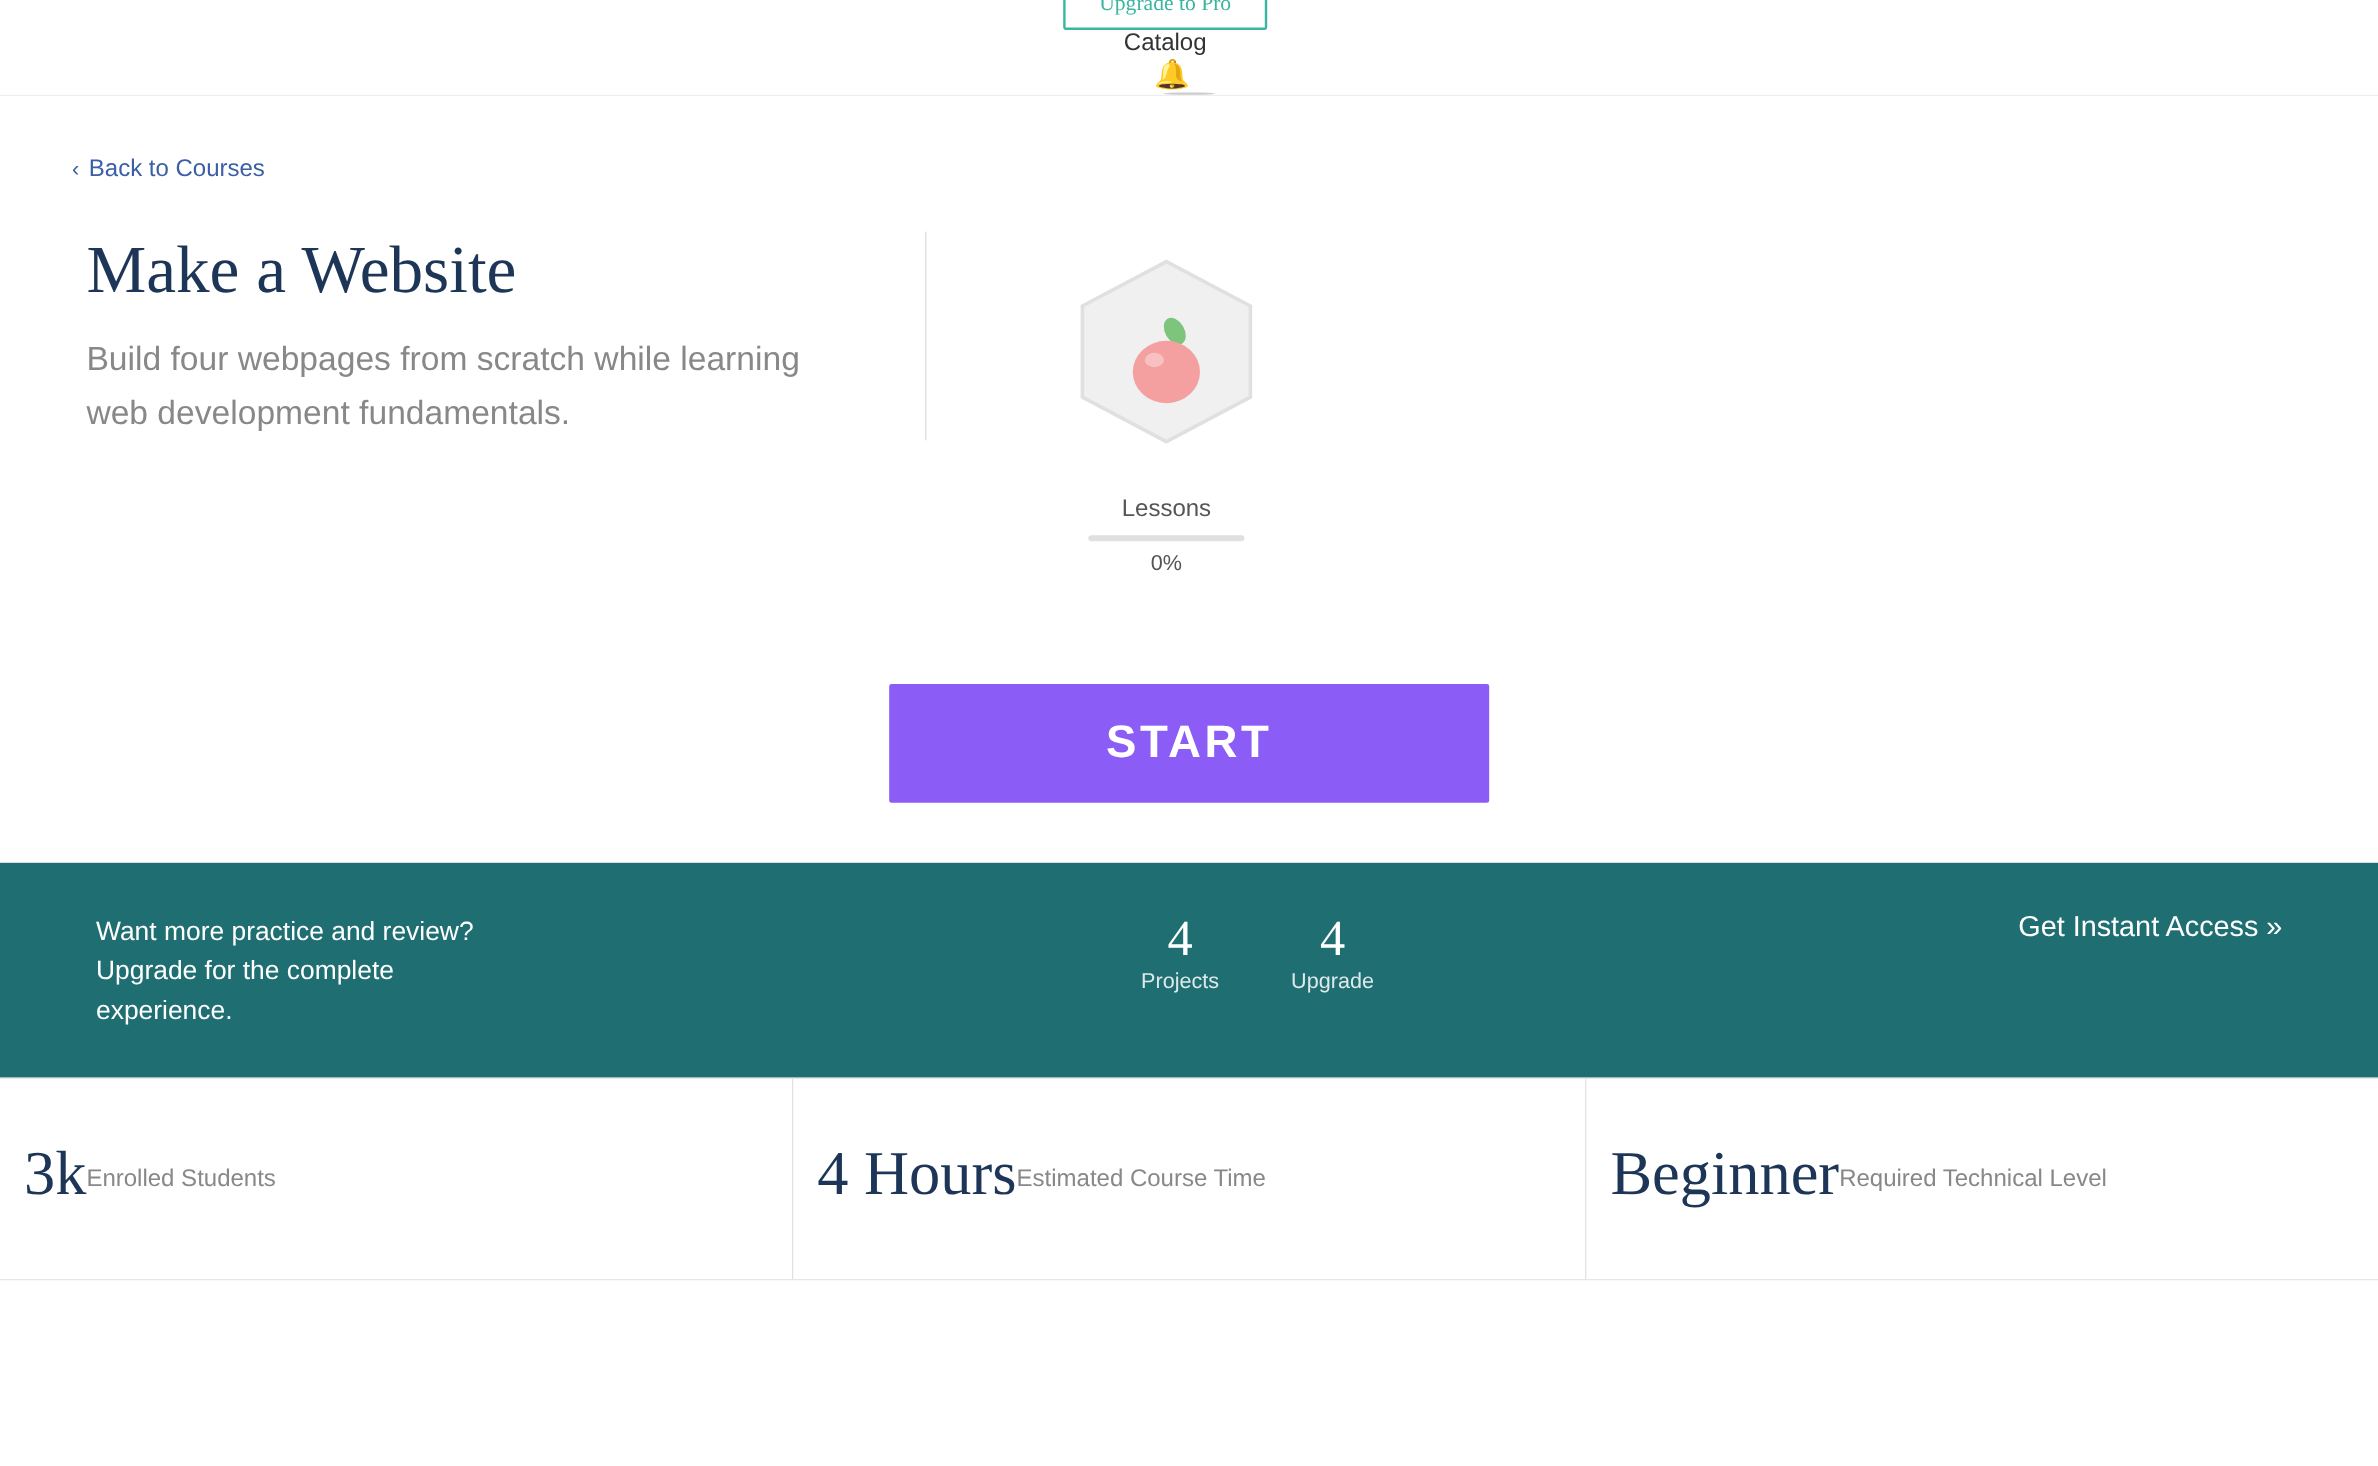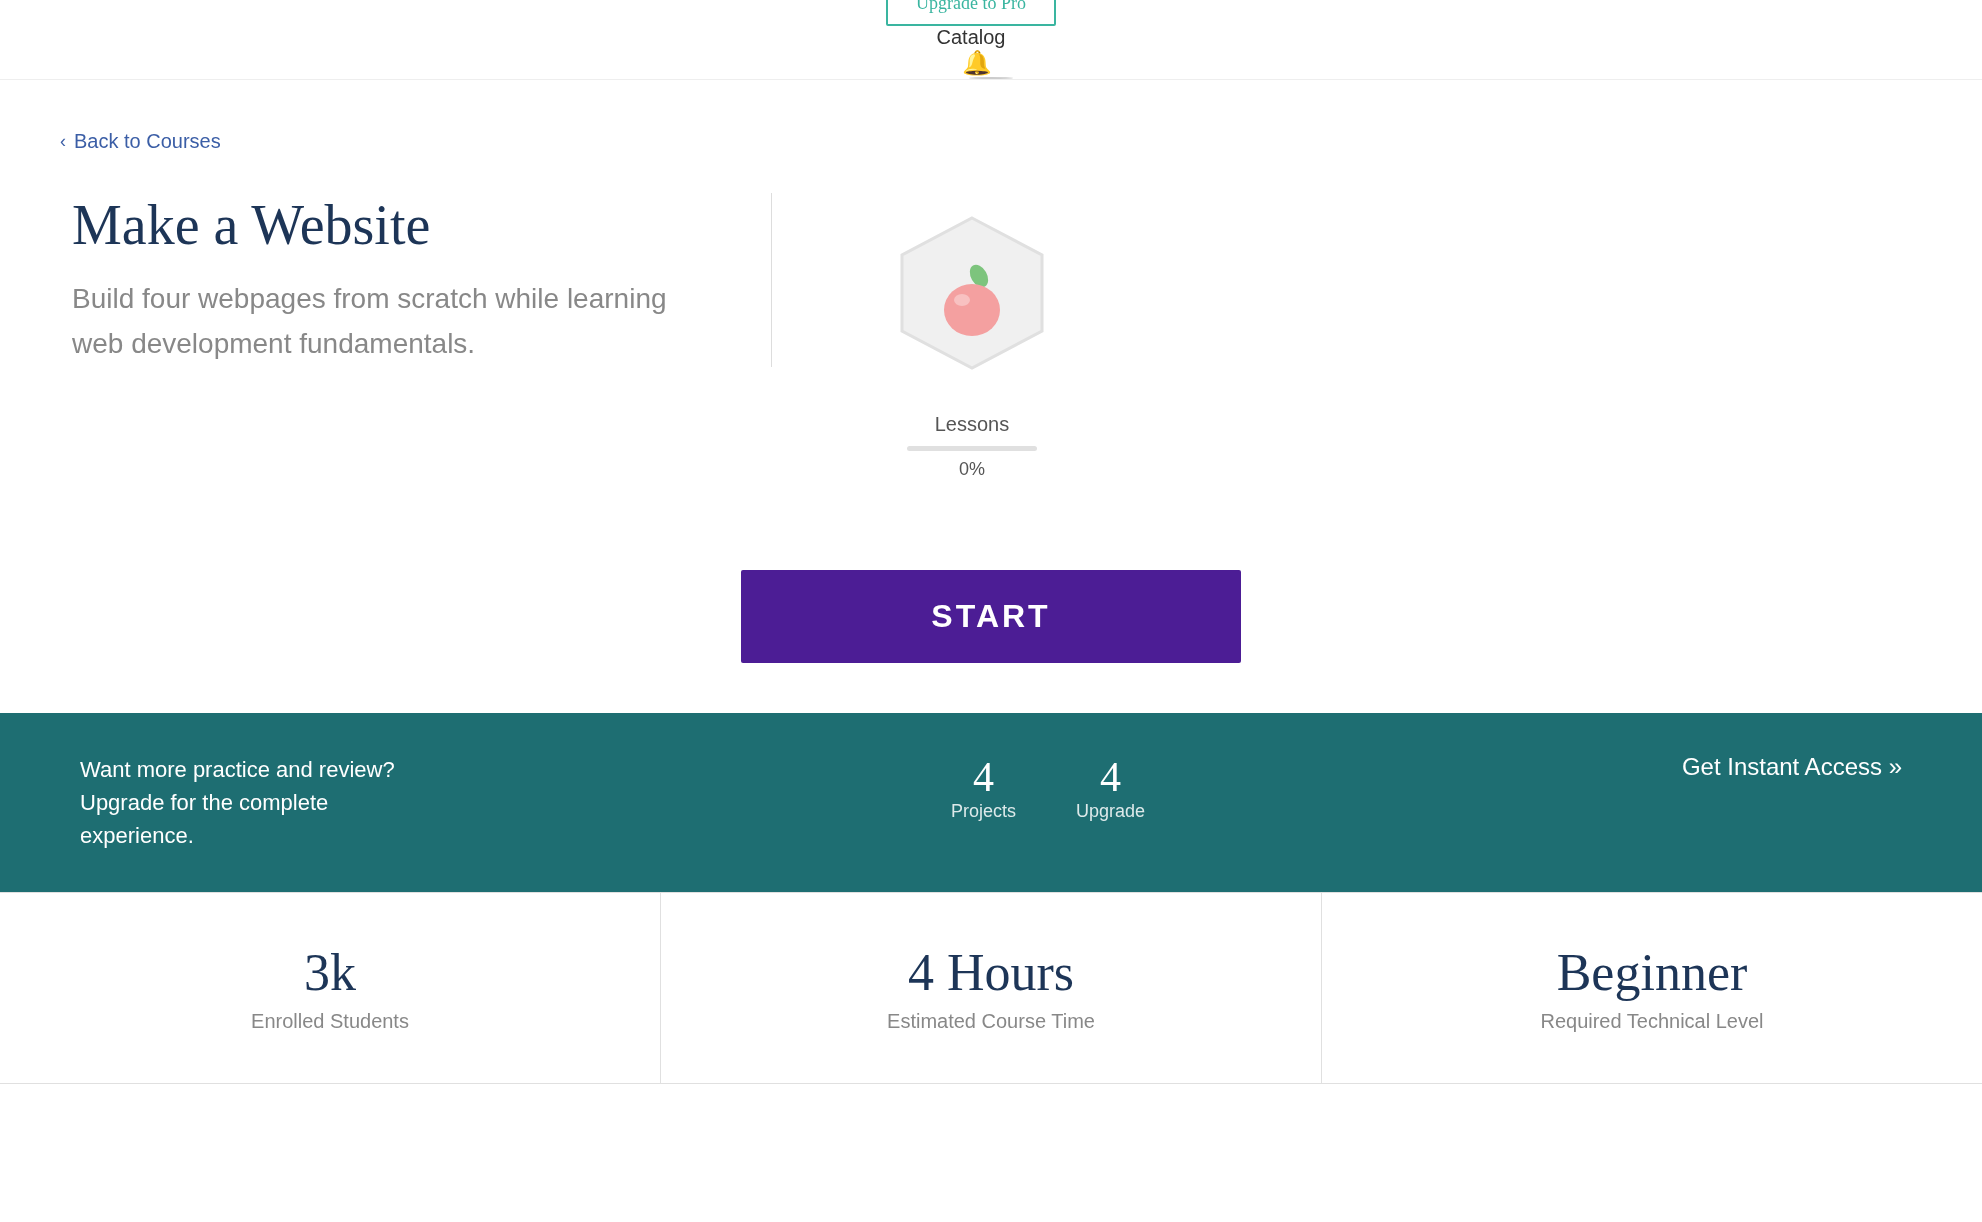--- a/index.html
+++ b/index.html
@@ -184,26 +184,26 @@
     }
 
     
     .start-btn-area {
       display: flex;
       justify-content: center;
       margin: 40px 0 0 0;
       padding-bottom: 50px;
     }
     .start-btn {
-      background: #4c1d95;
+      background: #8b5cf6;
       color: #fff;
       border: none;
       padding: 28px 0;
       width: 500px;
-      font-size: 32px;
+      font-size: 38px;
       font-weight: 600;
       letter-spacing: 3px;
       cursor: pointer;
       border-radius: 2px;
       font-family: 'Helvetica Neue', sans-serif;
     }
 
     
     .pro-banner {
       background: #1e6e72;
@@ -256,21 +256,21 @@
 
     
     .stats-row {
       display: flex;
       border-top: 1px solid #e0e0e0;
       border-bottom: 1px solid #e0e0e0;
     }
     .stat-block {
       flex: 1;
       display: flex;
-      flex-direction: column;
+      flex-direction: row;
       align-items: center;
       padding: 50px 20px;
       border-right: 1px solid #e0e0e0;
     }
     .stat-block:last-child { border-right: none; }
     .stat-number {
       font-size: 52px;
       font-weight: 300;
       color: #1d3557;
       font-family: 'Georgia', serif;

